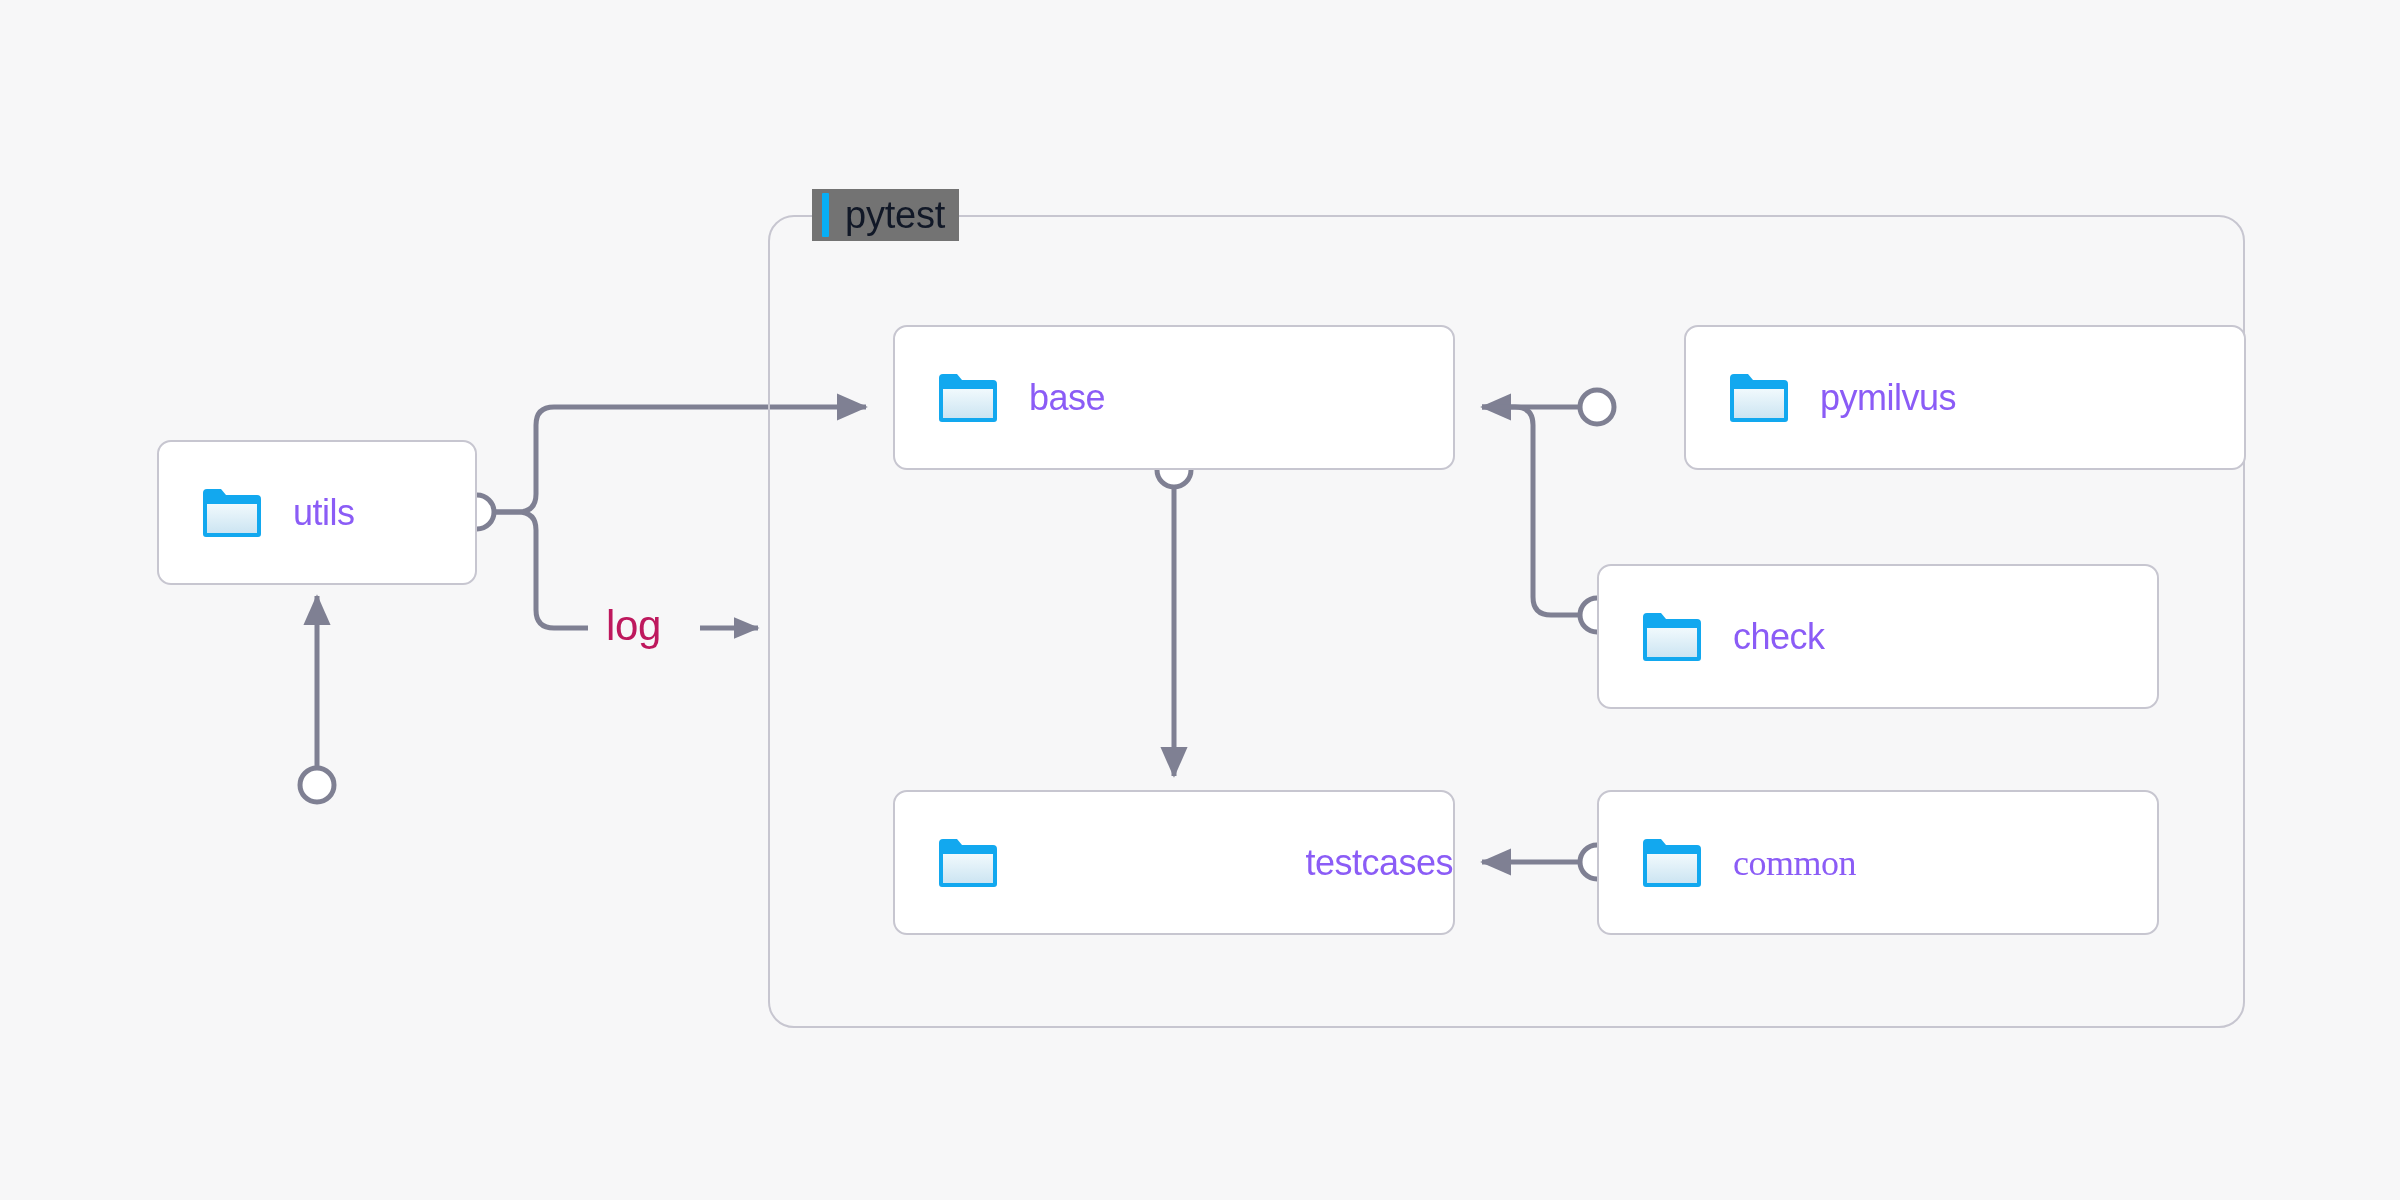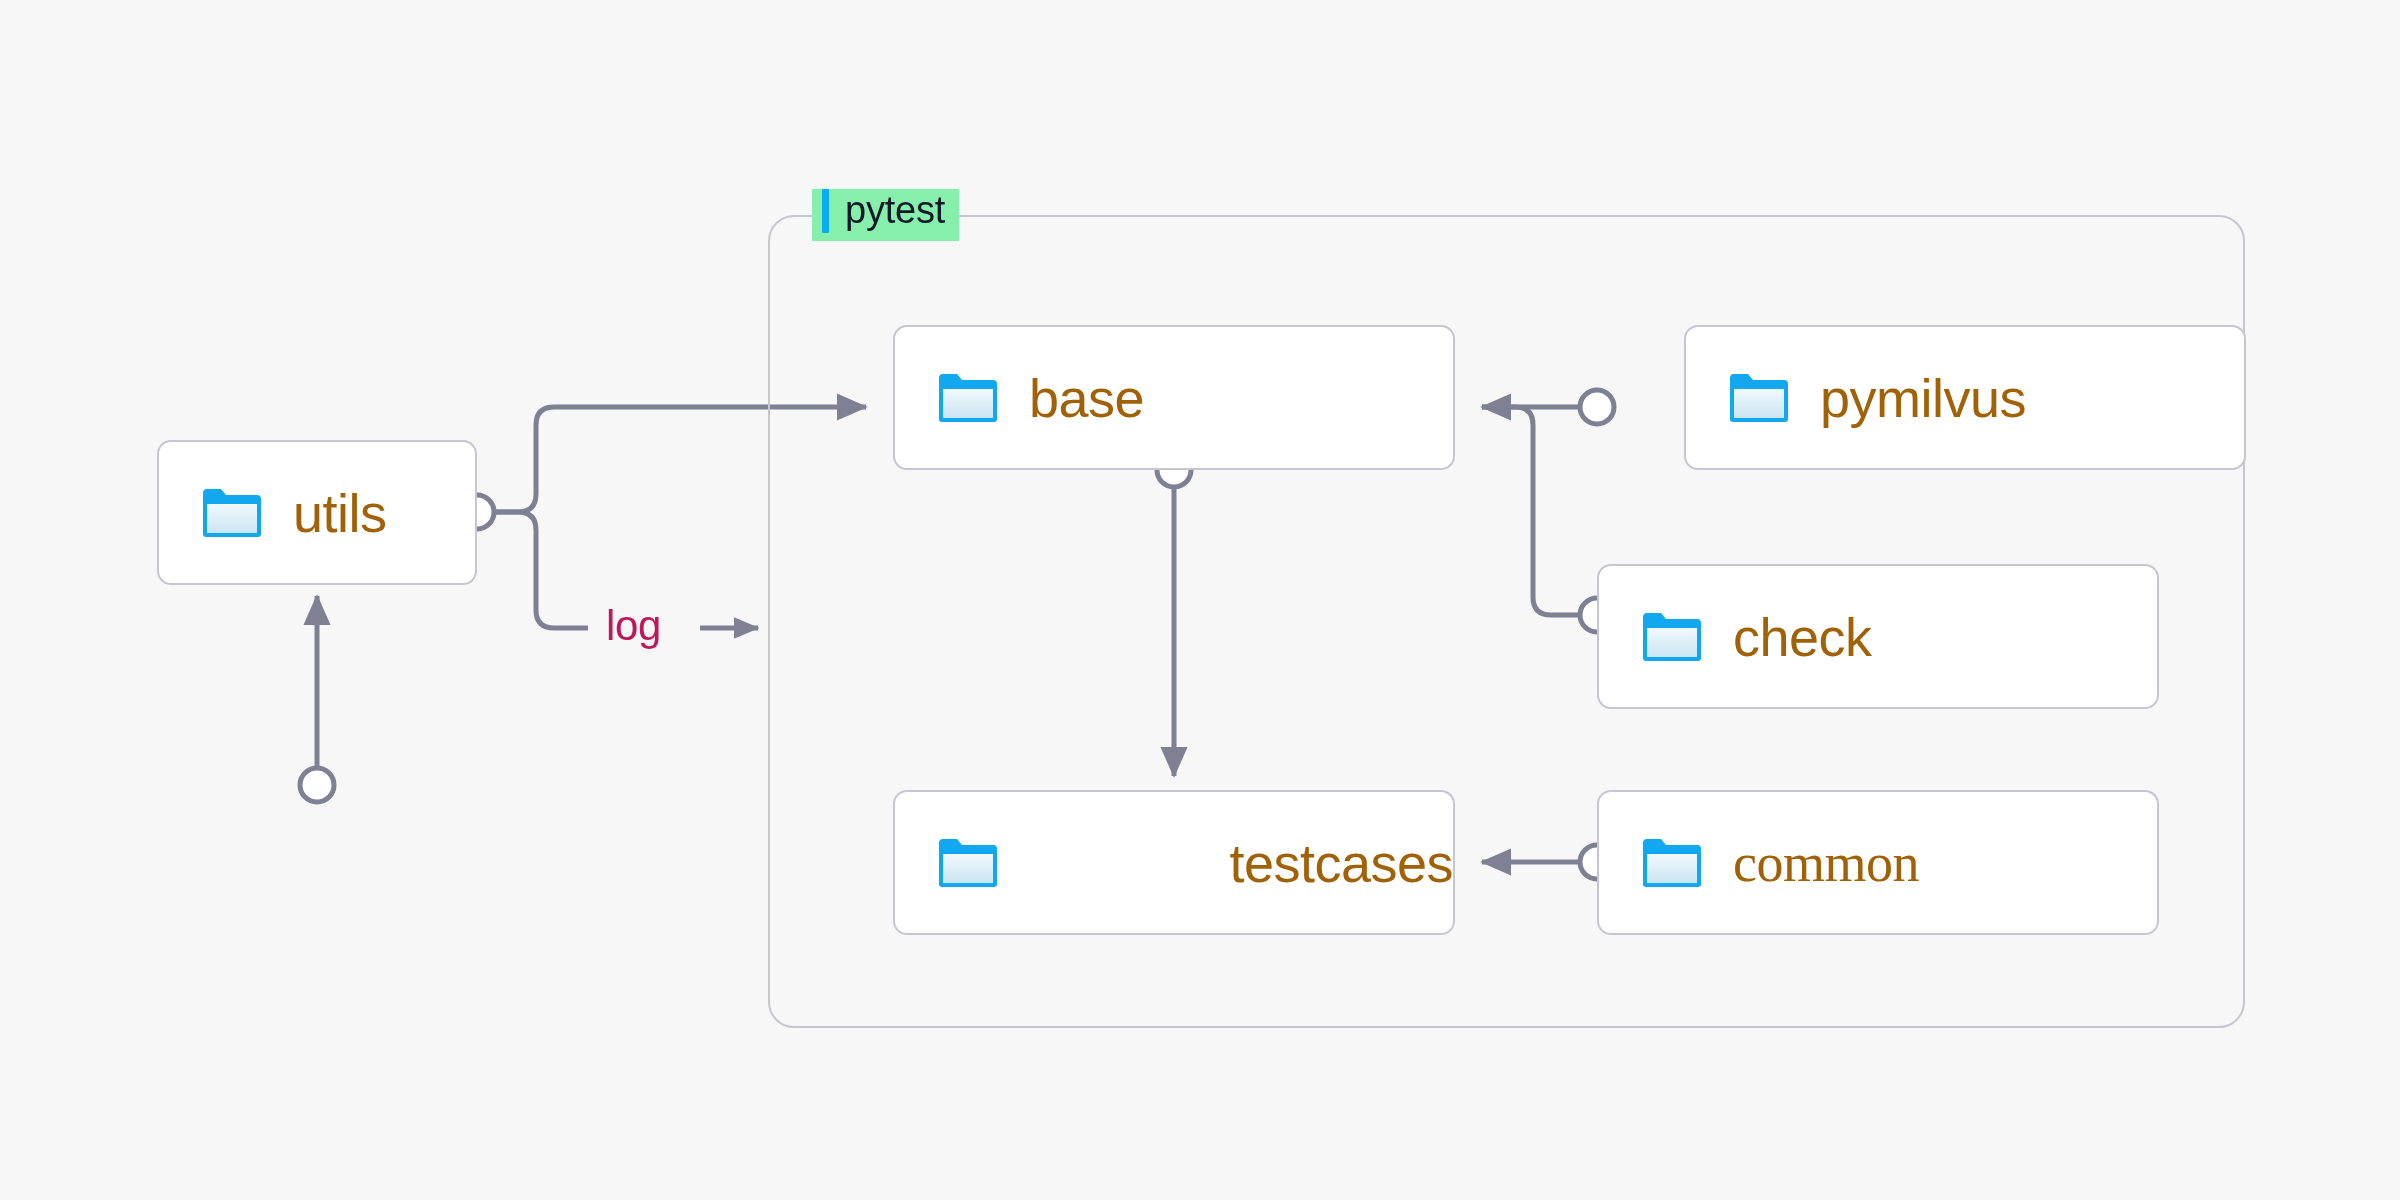--- a/index.html
+++ b/index.html
@@ -20,22 +20,23 @@
   .group-box {
     position: absolute;
     box-sizing: border-box;
     border: 2px solid #c7c6d0;
     border-radius: 26px;
     background: transparent;
   }
   .group-title-wrap {
     position: absolute;
     display: flex;
+    align-items: center;
     gap: 16px;
-    background: #86efac;
+    background: #737373;
     padding: 0 14px 0 10px;
     height: 52px;
   }
   .group-accent {
     width: 7px;
     height: 44px;
     background: #07aef4;
     border-radius: 1px;
     flex: 0 0 auto;
   }
@@ -52,22 +53,22 @@
     box-sizing: border-box;
     background: #ffffff;
     border: 2px solid #c7c6d0;
     border-radius: 14px;
     display: flex;
     align-items: center;
     padding-left: 42px;
     gap: 30px;
   }
   .node-label {
-    font-size: 54px;
-    color: #a16207;
+    font-size: 36px;
+    color: #8b5cf6;
     letter-spacing: -0.5px;
     white-space: nowrap;
     line-height: 1;
   }
   .folder-icon {
     flex: 0 0 auto;
     width: 62px;
     height: 52px;
     display: block;
   }

